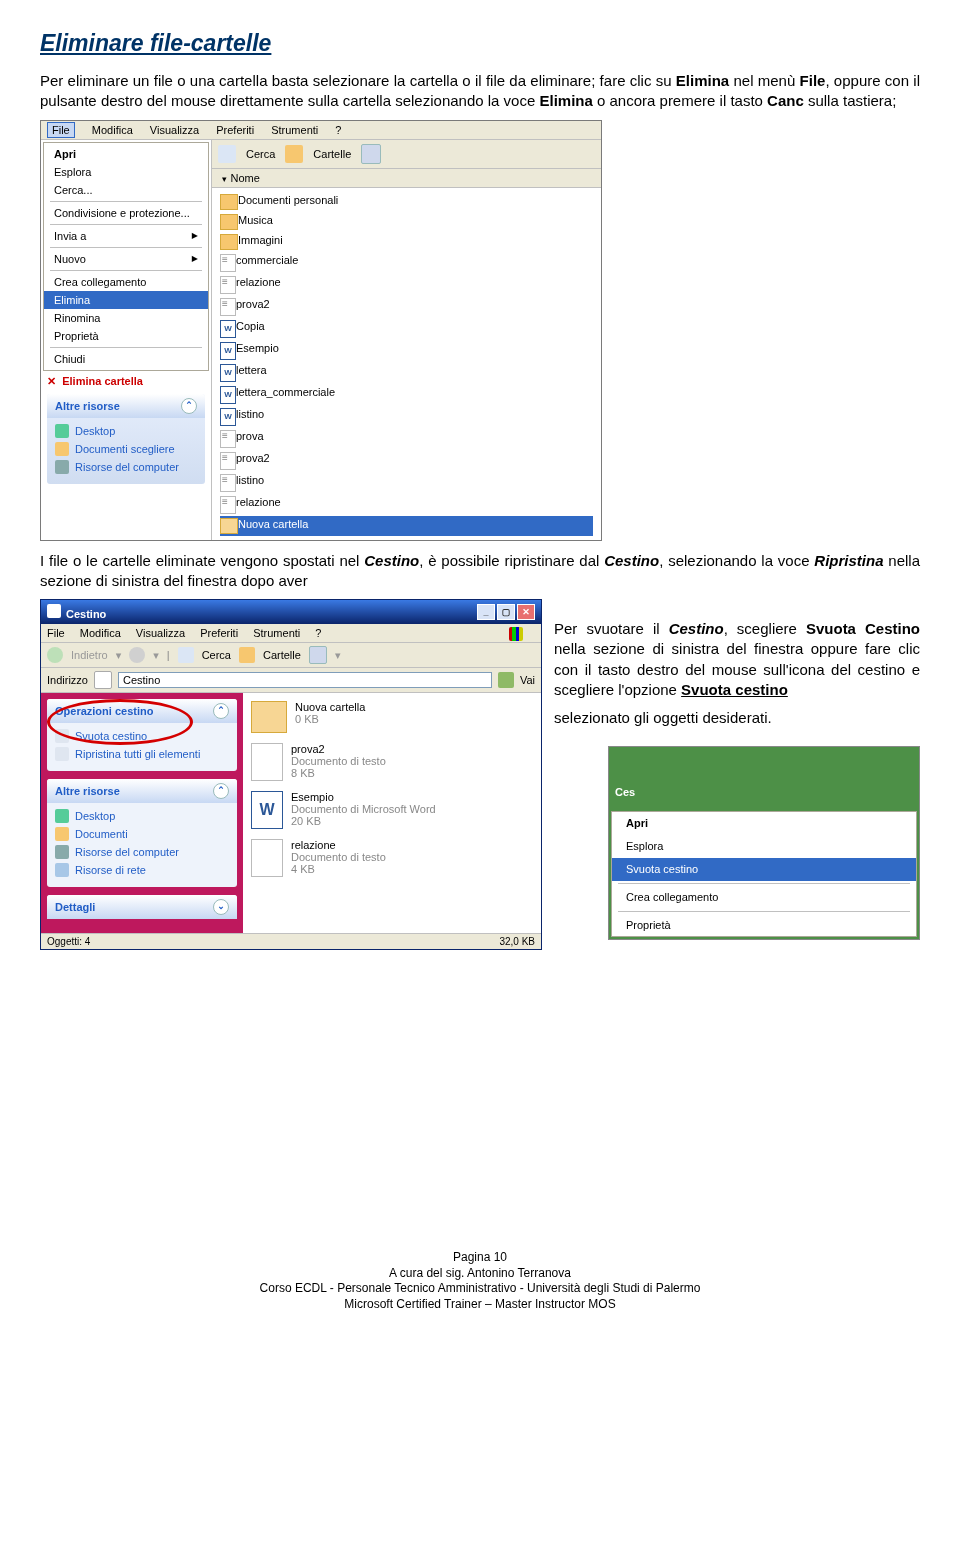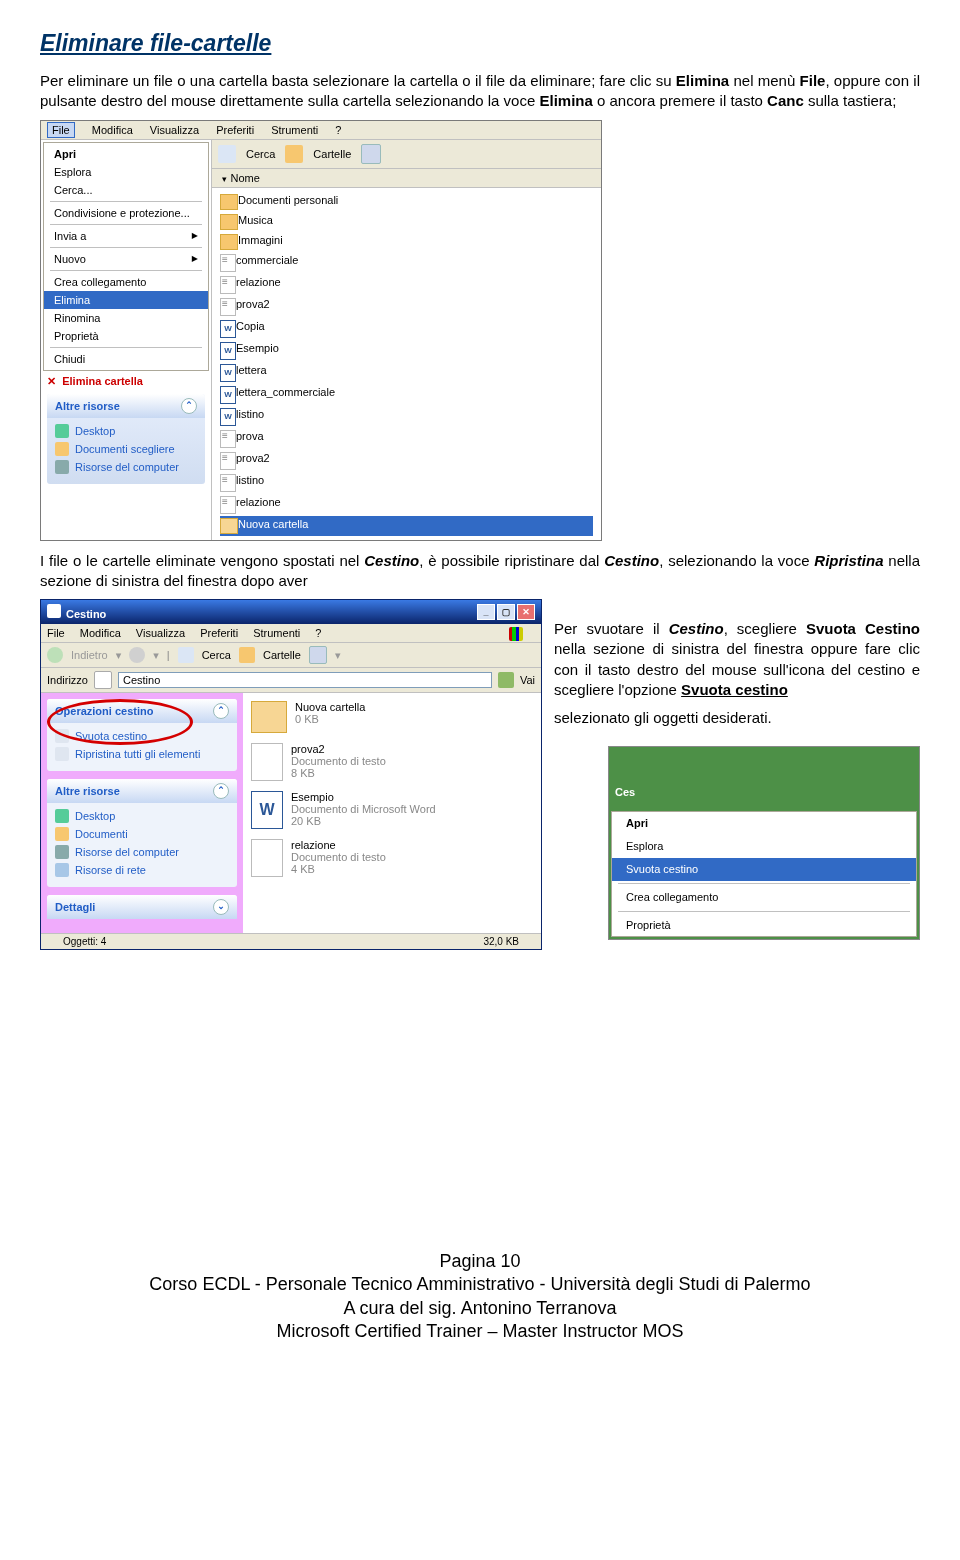--- a/index.html
+++ b/index.html
@@ -56,47 +56,47 @@
 .ss2-menubar { background: #ece9d8; padding: 3px 6px; border-bottom: 1px solid #c0c0c0; }
 .ss2-menubar span { margin-right: 12px; }
 .ss2-menubar .winflag { float: right; width: 14px; height: 14px; border-radius: 2px; background: linear-gradient(to right, #c00 25%, #0c0 25% 50%, #00c 50% 75%, #cc0 75%); }
 .ss2-toolbar { background: #ece9d8; padding: 3px 6px; border-bottom: 1px solid #c0c0c0; display: flex; align-items: center; gap: 8px; }
 .ss2 .gray { color: #999; }
 .ss2 .ico { width: 16px; height: 16px; display: inline-block; border-radius: 2px; }
 .ss2-addr { background: #ece9d8; padding: 3px 6px; border-bottom: 1px solid #c0c0c0; display: flex; align-items: center; gap: 6px; }
 .ss2-addr input { flex: 1; font-size: 11px; padding: 1px 4px; border: 1px solid #7f9db9; }
 .ss2-addr .vai { background: #8fba66; width: 16px; height: 16px; border-radius: 2px; }
 .ss2-body { display: flex; background: #fff; }
-.ss2-left { width: 190px; background: #f0abfc; padding: 6px; }
+.ss2-left { width: 190px; background: #be185d; padding: 6px; }
 .ss2-panel { background: #eef3fb; border-radius: 3px; margin-bottom: 8px; }
 .ss2-panel-head { background: linear-gradient(#fff, #c7d8f3); color: #215dc6; font-weight: bold; padding: 4px 8px; border-radius: 3px 3px 0 0; display: flex; justify-content: space-between; align-items: center; font-size: 11px; }
 .ss2-panel-body { padding: 4px 8px 8px 8px; color: #215dc6; }
 .ss2-panel-body .row { display: flex; align-items: center; gap: 6px; padding: 2px 0; }
 .ic-bin { background: #dfe6f0; }
 .ic-restore { background: #dfe6f0; }
 .ic-netw { background: #a7c7e7; }
 .ss2-right { flex: 1; padding: 8px; }
 .ss2-right .file { display: flex; align-items: flex-start; gap: 8px; margin-bottom: 10px; }
 .bigicon { width: 34px; height: 30px; background: #f7d694; border: 1px solid #d6a93b; }
 .txticon { width: 30px; height: 36px; background: #fff; border: 1px solid #bbb; }
 .wordicon { width: 30px; height: 36px; background: #fff; border: 1px solid #2b5797; color: #2b5797; font-size: 16px; font-weight: bold; text-align: center; line-height: 36px; }
-.ss2-status { background: #ece9d8; border-top: 1px solid #c0c0c0; padding: 2px 22px; font-size: 10px; display: flex; justify-content: space-between; }
+.ss2-status { background: #ece9d8; border-top: 1px solid #c0c0c0; padding: 2px 6px; font-size: 10px; display: flex; justify-content: space-between; }
 .redcircle { position: absolute; width: 140px; height: 40px; border: 3px solid #d40000; border-radius: 50%; margin-top: -72px; margin-left: 0px; pointer-events: none; }
 
 .righttext { flex: 1; font-size: 15px; text-align: justify; line-height: 1.35; }
 
 
 .ss3 { width: 310px; border: 1px solid #888; font-family: Tahoma, sans-serif; font-size: 11px; background: #4d9047; margin-top: 10px; float: right; }
 .ss3-grass { height: 34px; background: #4d9047; display: flex; align-items: center; padding-left: 6px; margin-top: 28px; }
 .ss3-menu { background: #fff; border: 1px solid #aca899; margin: 2px; }
 .ss3-menu .item { padding: 4px 14px; }
 .ss3-menu .item.hl { background: #316ac5; color: #fff; }
 .ss3-menu .sep { border-top: 1px solid #c0c0c0; margin: 2px 6px; }
 
-.footer { margin-top: 300px; text-align: center; font-size: 18px; line-height: 1.3; clear: both; }
+.footer { margin-top: 300px; text-align: center; font-size: 12px; line-height: 1.3; clear: both; }
 </style>
 </head>
 <body>
 
 <h1>Eliminare file-cartelle</h1>
 
 <p>
   <span>Per eliminare un file o una cartella basta selezionare la cartella o il file da eliminare; fare clic su </span><span class="bold">Elimina</span><span> nel menù </span><span class="bold">File</span><span>, oppure con il pulsante destro del mouse direttamente sulla cartella selezionando la voce </span><span class="bold">Elimina</span><span> o ancora premere il tasto </span><span class="bold">Canc</span><span> sulla tastiera;</span>
 </p>
 
@@ -389,16 +389,16 @@
         <div class="item">Crea collegamento</div>
         <div class="sep"></div>
         <div class="item">Proprietà</div>
       </div>
     </div>
   </div>
 </div>
 
 <div class="footer">
   <div>Pagina 10</div>
+  <div>A cura del sig. Antonino Terranova</div>
   <div>Corso ECDL - Personale Tecnico Amministrativo - Università degli Studi di Palermo</div>
-  <div>A cura del sig. Antonino Terranova</div>
   <div>Microsoft Certified Trainer – Master Instructor MOS</div>
 </div>
 
 </body></html>

